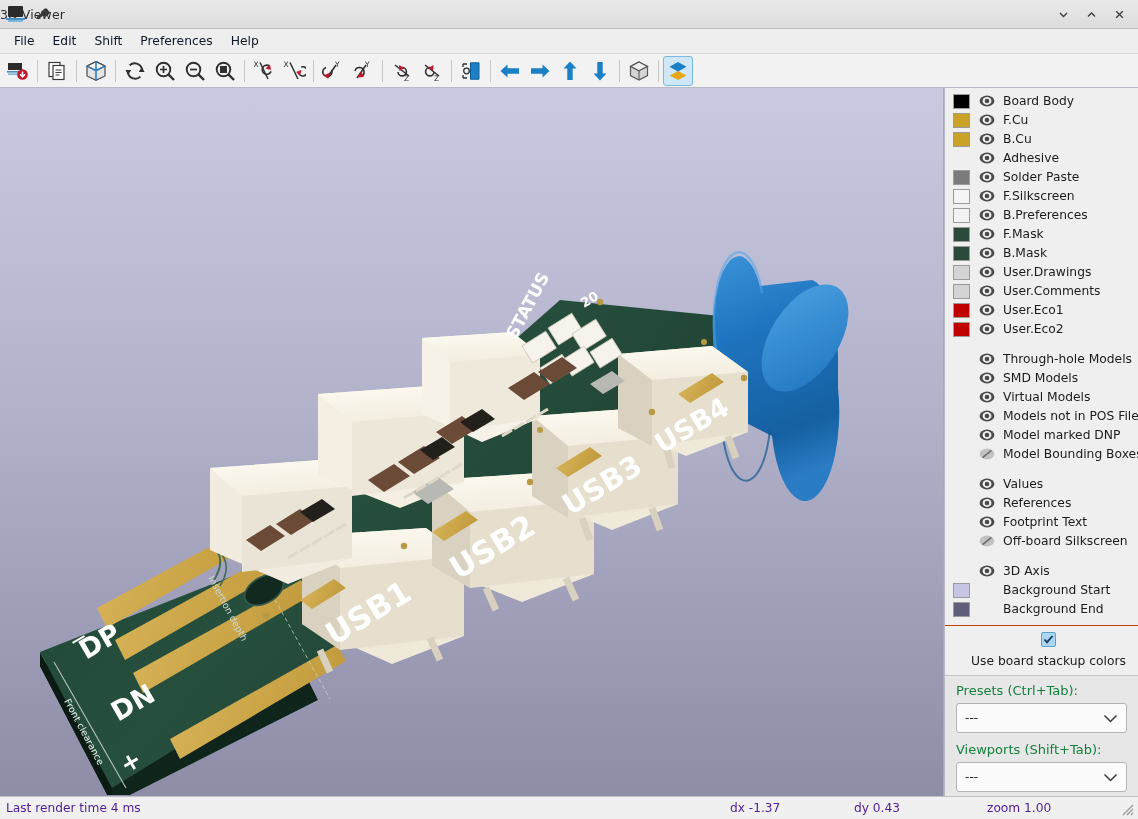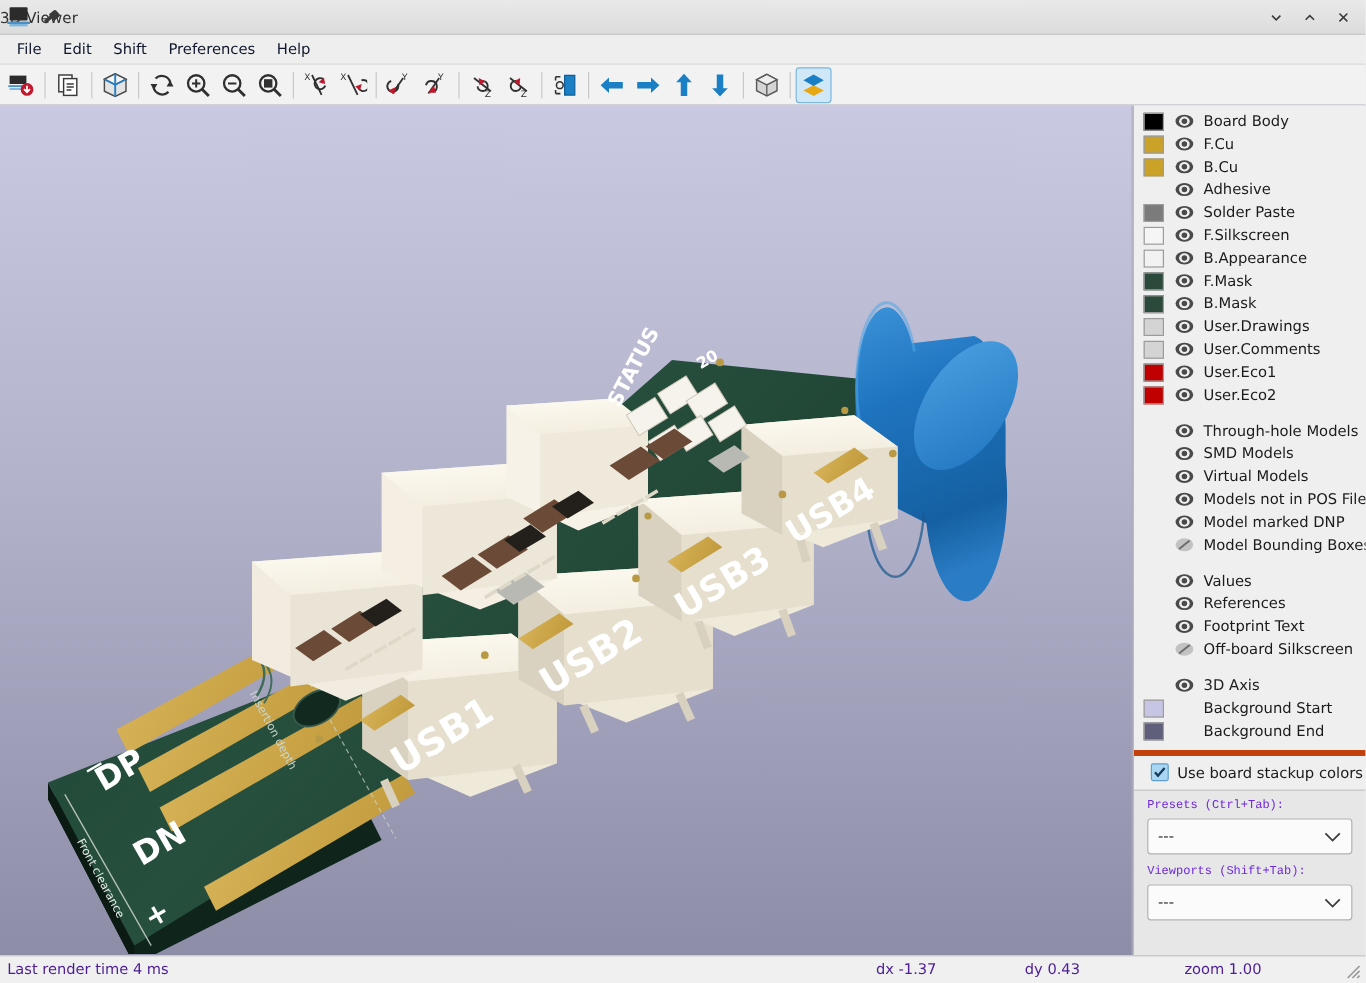--- a/index.html
+++ b/index.html
@@ -103,37 +103,37 @@
   .lrow .swatch {
     width: 17px; height: 15px; border: 1px solid #9b9b9b; flex:0 0 17px;
   }
   .lrow .swatch.empty { border-color: transparent; background: transparent; }
   .lrow .eye { width: 24px; flex:0 0 24px; display:flex; align-items:center; justify-content:center; margin-left:5px; }
   .lrow .llabel { font-size: 12.3px; color:#1b1b1b; margin-left: 4px; white-space:nowrap; }
   .lgap { height: 11px; }
 
   .stackup-row {
     display:flex; align-items:center; gap:7px;
-    padding: 6px 0 7px 14px; border-top:5px solid #c2410c; background:#efefef;
+    padding: 6px 0 7px 14px; border-top:1px solid #c2410c; background:#efefef;flex-direction:column;
   }
   .chk {
     width: 15px; height: 15px; border: 1px solid #5e9ec9; border-radius: 2px;
     background: #a9d6f2; display:flex; align-items:center; justify-content:center;
     flex:0 0 15px;
   }
   .chk svg { display:block; }
   .stackup-row .lbl { font-size: 12.3px; color:#1b1b1b; }
 
   .presetbox {
     border-top: 1px solid #c6c6c6; padding: 7px 11px 10px 11px;
     background: #e7e7e7; flex: 0 0 auto;
   }
   .pfield { margin-bottom: 9px; }
   .pfield:last-child { margin-bottom: 0; }
-  .plabel { font-size: 10px; color:#6d28d9; margin-bottom: 5px; font-family: Liberation Mono, monospace; }
+  .plabel { font-size: 13px; color:#15803d; margin-bottom: 5px; }
   .pselect {
     height: 30px; background:#fbfbfb; border:1px solid #b3b3b3; border-radius:3px;
     display:flex; align-items:center; padding: 0 8px;
     font-size: 12.3px; color:#262626;
   }
   .pselect .chev { margin-left:auto; color:#444; display:flex; }
   .panel-filler { flex:1 1 auto; background:#e7e7e7; }
 
   
   .statusbar {
@@ -627,21 +627,21 @@
         </div>
         <div class="lrow">
           <span class="swatch" style="background:#f2f2f2"></span>
           <span class="eye">
             <svg width="16" height="14" viewBox="0 0 18 14">
                 <ellipse cx="9" cy="7" rx="8.3" ry="6.1" fill="#4a4a4a"></ellipse>
                 <ellipse cx="9" cy="7" rx="5" ry="4.4" fill="#f0f0f0"></ellipse>
                 <circle cx="9" cy="7" r="2.6" fill="#4a4a4a"></circle>
               </svg>
           </span>
-          <span class="llabel">B.Appearance</span>
+          <span class="llabel">B.Preferences</span>
         </div>
         <div class="lrow">
           <span class="swatch" style="background:#2c4a3c"></span>
           <span class="eye">
             <svg width="16" height="14" viewBox="0 0 18 14">
                 <ellipse cx="9" cy="7" rx="8.3" ry="6.1" fill="#4a4a4a"></ellipse>
                 <ellipse cx="9" cy="7" rx="5" ry="4.4" fill="#f0f0f0"></ellipse>
                 <circle cx="9" cy="7" r="2.6" fill="#4a4a4a"></circle>
               </svg>
           </span>

